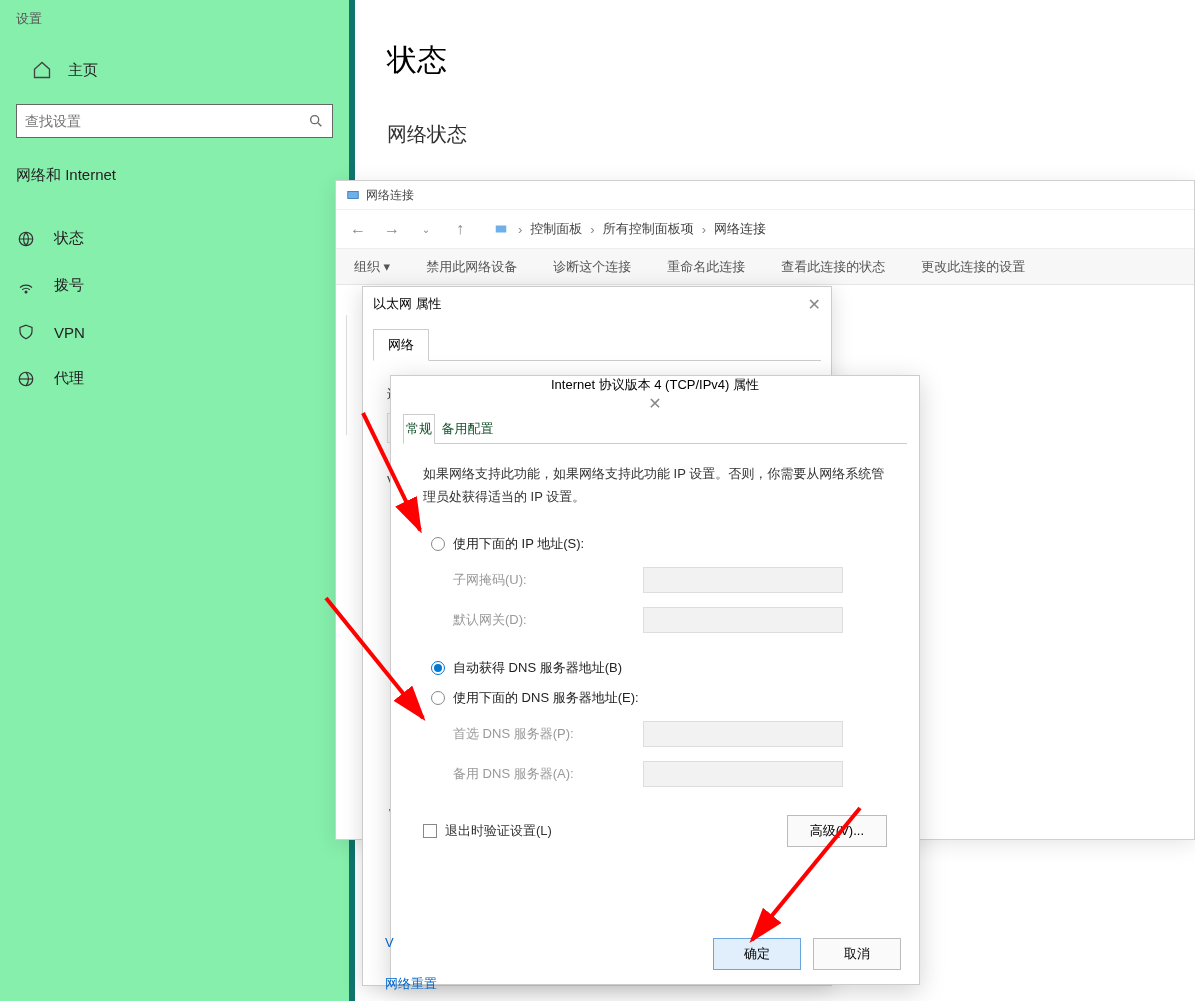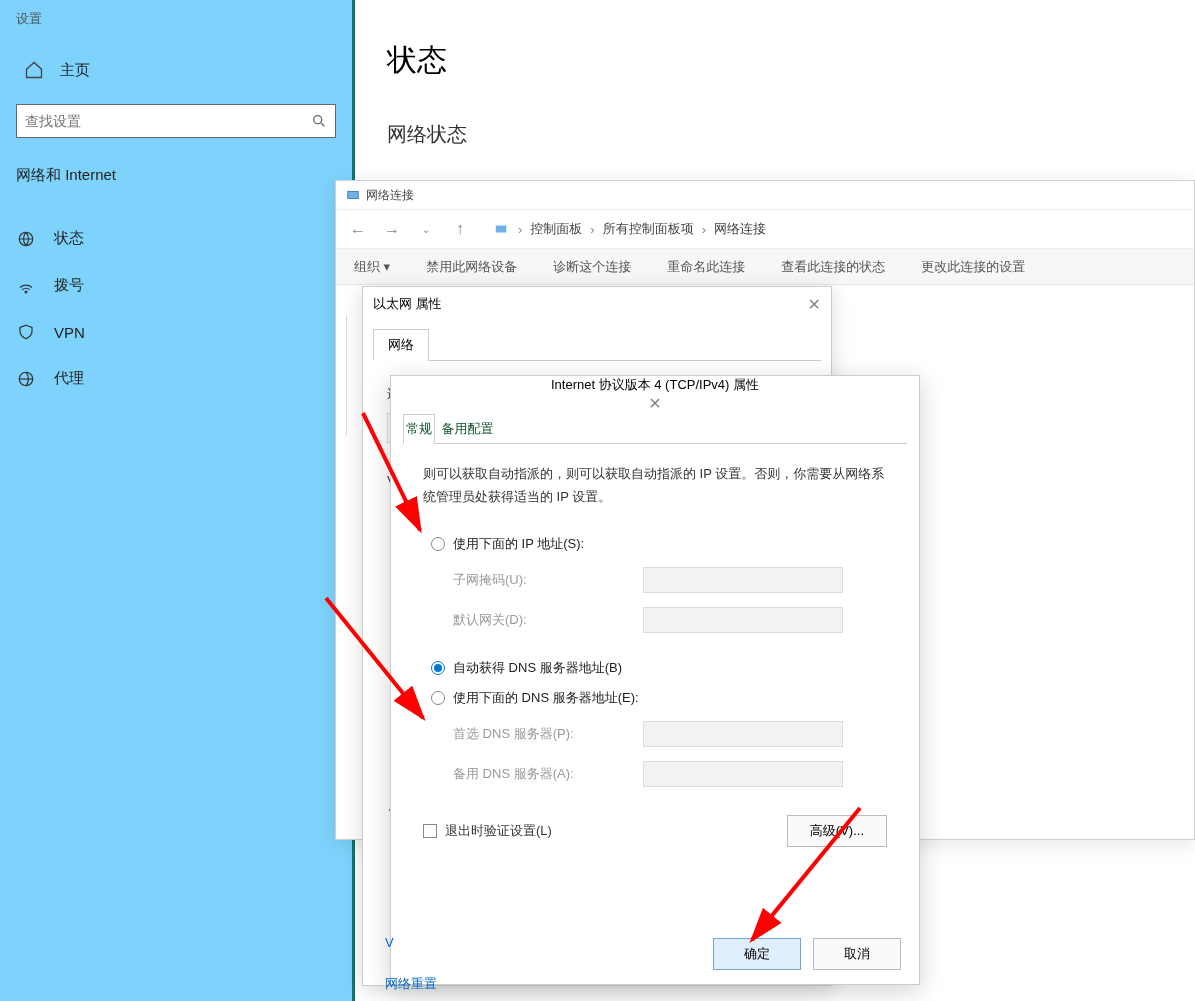--- a/index.html
+++ b/index.html
@@ -1,21 +1,21 @@
 <!DOCTYPE html>
 <html><head>
   <meta charset="utf-8">
   <style>
     * { margin: 0; padding: 0; box-sizing: border-box; font-family: "Microsoft YaHei", "Segoe UI", sans-serif; }
     body { width: 1195px; height: 1001px; background: #fff; position: relative; overflow: hidden; }
     
     
-    .settings-sidebar { position: absolute; left: 0; top: 0; width: 355px; height: 100%; background: #7dd3fc; padding: 10px 0; border-right: 3px solid #0f766e;}
+    .settings-sidebar { position: absolute; left: 0; top: 0; width: 355px; height: 100%; background: #86efac; padding: 10px 0; border-right: 6px solid #0f766e;}
     .settings-title { font-size: 13px; color: #555; padding: 0 16px 22px 16px; }
-    .home-link { display: flex; align-items: center; gap: 16px; padding: 10px 24px; font-size: 15px; color: #222; }
+    .home-link { display: flex; align-items: center; gap: 16px; padding: 10px 32px; font-size: 15px; color: #222; }
     .home-icon { width: 20px; height: 20px; }
     .search-box { margin: 14px 16px 20px 16px; border: 1px solid #666; background: #fff; height: 34px; display: flex; align-items: center; padding: 0 8px; }
     .search-box input { flex: 1; border: none; outline: none; font-size: 14px; background: transparent; }
     .search-icon { width: 16px; height: 16px; color: #555; }
     .section-header { font-size: 15px; color: #222; padding: 8px 16px 12px 16px; }
     .nav-items { padding-top: 18px; }
     .nav-item { display: flex; align-items: center; gap: 18px; padding: 14px 16px; font-size: 15px; color: #222; cursor: pointer; }
     .nav-icon { width: 20px; height: 18px; display:flex; align-items:center; justify-content:center; }
     
     
@@ -204,21 +204,21 @@
 <div class="ipv4-dialog">
   <div class="ipv4-title">
     <span>Internet 协议版本 4 (TCP/IPv4) 属性</span>
     <span class="ipv4-close">✕</span>
   </div>
   <div class="ipv4-tabs">
     <span class="active">常规</span>
     <span>备用配置</span>
   </div>
   <div class="ipv4-body">
-    <div class="ipv4-desc">则可以获取自动指派的，则可以获取自动指派的 IP 设置。否则，你需要从网络系统管理员处获得适当的 IP 设置。</div>
+    <div class="ipv4-desc">如果网络支持此功能，如果网络支持此功能 IP 设置。否则，你需要从网络系统管理员处获得适当的 IP 设置。</div>
 
     <div class="radio-row">
       <span class="radio unchecked"></span>
       <span>使用下面的 IP 地址(S):</span>
     </div>
     <div class="field-row">
       <label>子网掩码(U):</label>
       <div class="ip-input"></div>
     </div>
     <div class="field-row">

